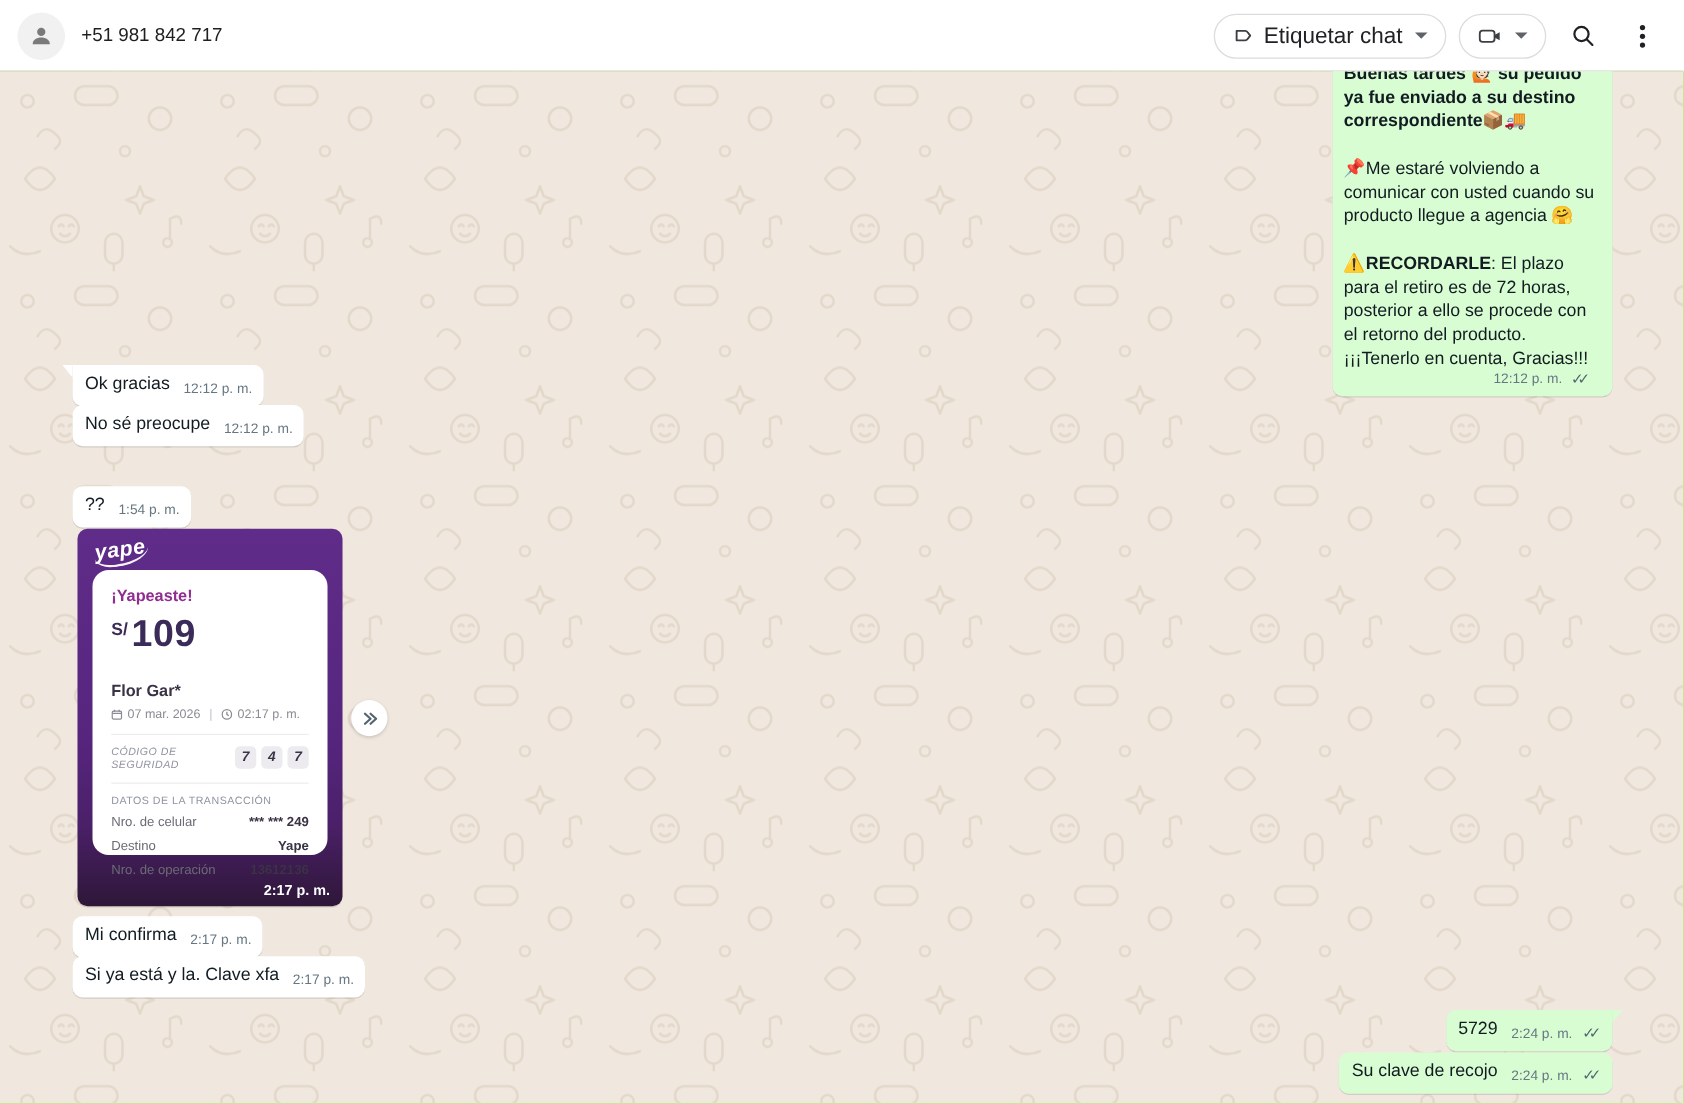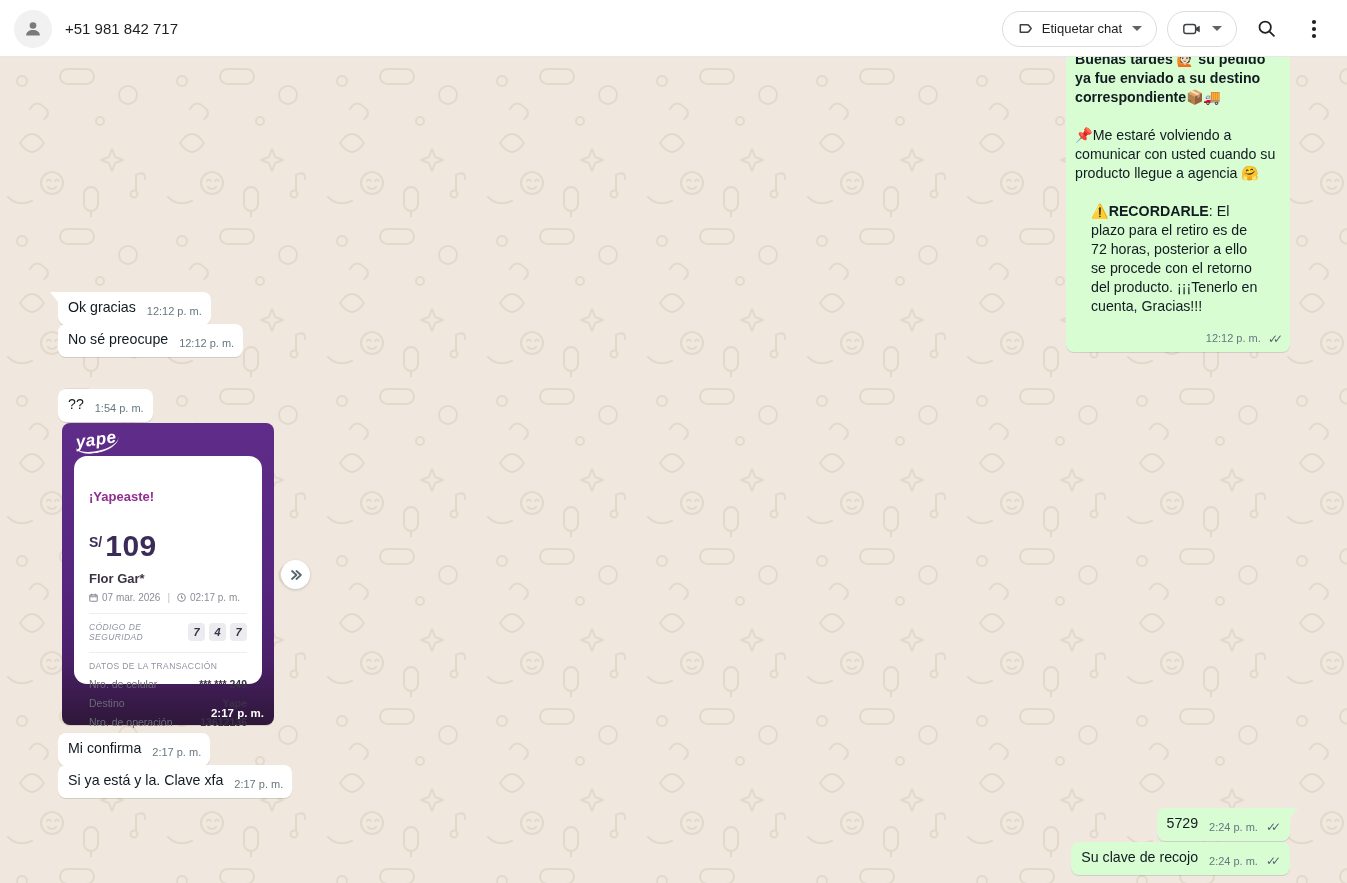--- a/index.html
+++ b/index.html
@@ -16,21 +16,21 @@
   .avatar {
     position:absolute; left:14px; top:10px; width:38px; height:38px;
     border-radius:50%; background:#f1f1f1; display:grid; place-items:center;
   }
   .contact-name { position:absolute; left:65px; top:0; height:57px; display:flex; align-items:center;
     font-size:15px; color:#1f1f1f; }
   .header-right { position:absolute; right:14px; top:0; height:57px; display:flex; align-items:center; gap:10px; }
   .pill {
     height:36px; border:1px solid #dadce0; border-radius:20px; background:#fff;
     display:flex; align-items:center; gap:8px; padding:0 14px; cursor:pointer;
-    font-size:13px; color:#202124;
+    font-size:18px; color:#202124;
   }
   .iconbtn { width:38px; height:38px; display:grid; place-items:center; border-radius:50%; background:transparent; }
   .chev { width:0; height:0; border-left:5px solid transparent; border-right:5px solid transparent; border-top:5px solid #5f6368; margin-left:2px; }
 
   
   .chat {
     position:absolute; top:57px; left:0; right:0; bottom:0; overflow:hidden;
     background:#84cc16;
   }
   .wallpaper { position:absolute; inset:0; }
@@ -54,47 +54,47 @@
     border-left:8px solid #d9fdd3; border-bottom:10px solid transparent;
   }
   .meta { font-size:11px; color:#667781; margin-left:7px; position:relative; top:3px; }
   .ticks { font-size:12px; color:#54656f; letter-spacing:-5px; margin-left:4px; padding-right:5px; position:relative; top:3px; }
 
   
   .bubble.big {
     width:224px; white-space:normal; top:-13px; padding:6px 9px 20px 9px;
   }
   .bubble.big p { margin:0 0 19px 0; }
-  .bubble.big p:last-of-type { margin:16px; }
+  .bubble.big p:last-of-type { margin:0; }
   .bubble.big .bold, .bubble.big b { font-weight:bold; }
-  .bubble.big .meta-abs { position:absolute; right:7px; bottom:4px; font-size:11px; color:#667781; }
+  .bubble.big .meta-abs { position:absolute; right:18px; bottom:4px; font-size:11px; color:#667781; }
   .bubble.big .meta-abs .ticks { top:1px; }
 
   
   .img-msg {
     position:absolute; left:62px; top:366px; width:212px; height:302px;
     border-radius:8px; z-index:2;
     background:linear-gradient(180deg,#5f2d89 0%,#56257e 55%,#4b2069 78%,#2e1738 100%);
     box-shadow:0 1px 0.5px rgba(11,20,26,.13);
   }
   .yape-logo {
     position:absolute; top:7px; left:13px; color:#fff;
     font-style:italic; font-weight:bold; font-size:17px; letter-spacing:.5px;
     transform:rotate(-8deg); border-bottom:2px solid rgba(255,255,255,.95);
     padding:0 2px 1px 1px; border-radius:0 0 60% 40%;
   }
   .yape-card {
     position:absolute; left:12px; right:12px; top:33px; height:228px;
     background:#ffffff; border-radius:13px; padding:13px 15px;
   }
-  .y-title { color:#8f2d90; font-weight:bold; font-size:13px;margin-top:20px; }
-  .y-amount { margin-top:25px; color:#3b2b58; }
+  .y-title { color:#8f2d90; font-weight:bold; font-size:13px; }
+  .y-amount { margin-top:7px; color:#3b2b58; }
   .y-amount .cur { font-size:14px; font-weight:bold; vertical-align:9px; margin-right:3px; }
   .y-amount .num { font-size:30px; font-weight:bold; letter-spacing:.5px; }
-  .y-payer { margin-top:8px; font-size:13px; font-weight:bold; color:#3b3246; }
+  .y-payer { margin-top:20px; font-size:13px; font-weight:bold; color:#3b3246; }
   .y-date { margin-top:6px; font-size:10px; color:#8c8c96; display:flex; align-items:center; gap:4px; }
   .y-date .sep { margin:0 3px; color:#c2c2c8; }
   .y-hr { border:none; border-top:1px solid #ededf1; margin:10px 0 8px 0; }
   .y-label { font-size:8.5px; color:#9094a0; letter-spacing:.4px; }
   .y-code-row { display:flex; justify-content:space-between; align-items:center;font-style:italic; }
   .code-boxes { display:flex; gap:4px; }
   .code-boxes span {
     width:17px; height:18px; background:#ebebf0; border-radius:4px;
     display:grid; place-items:center; font-size:11px; font-weight:bold; color:#3b3246;
   }

